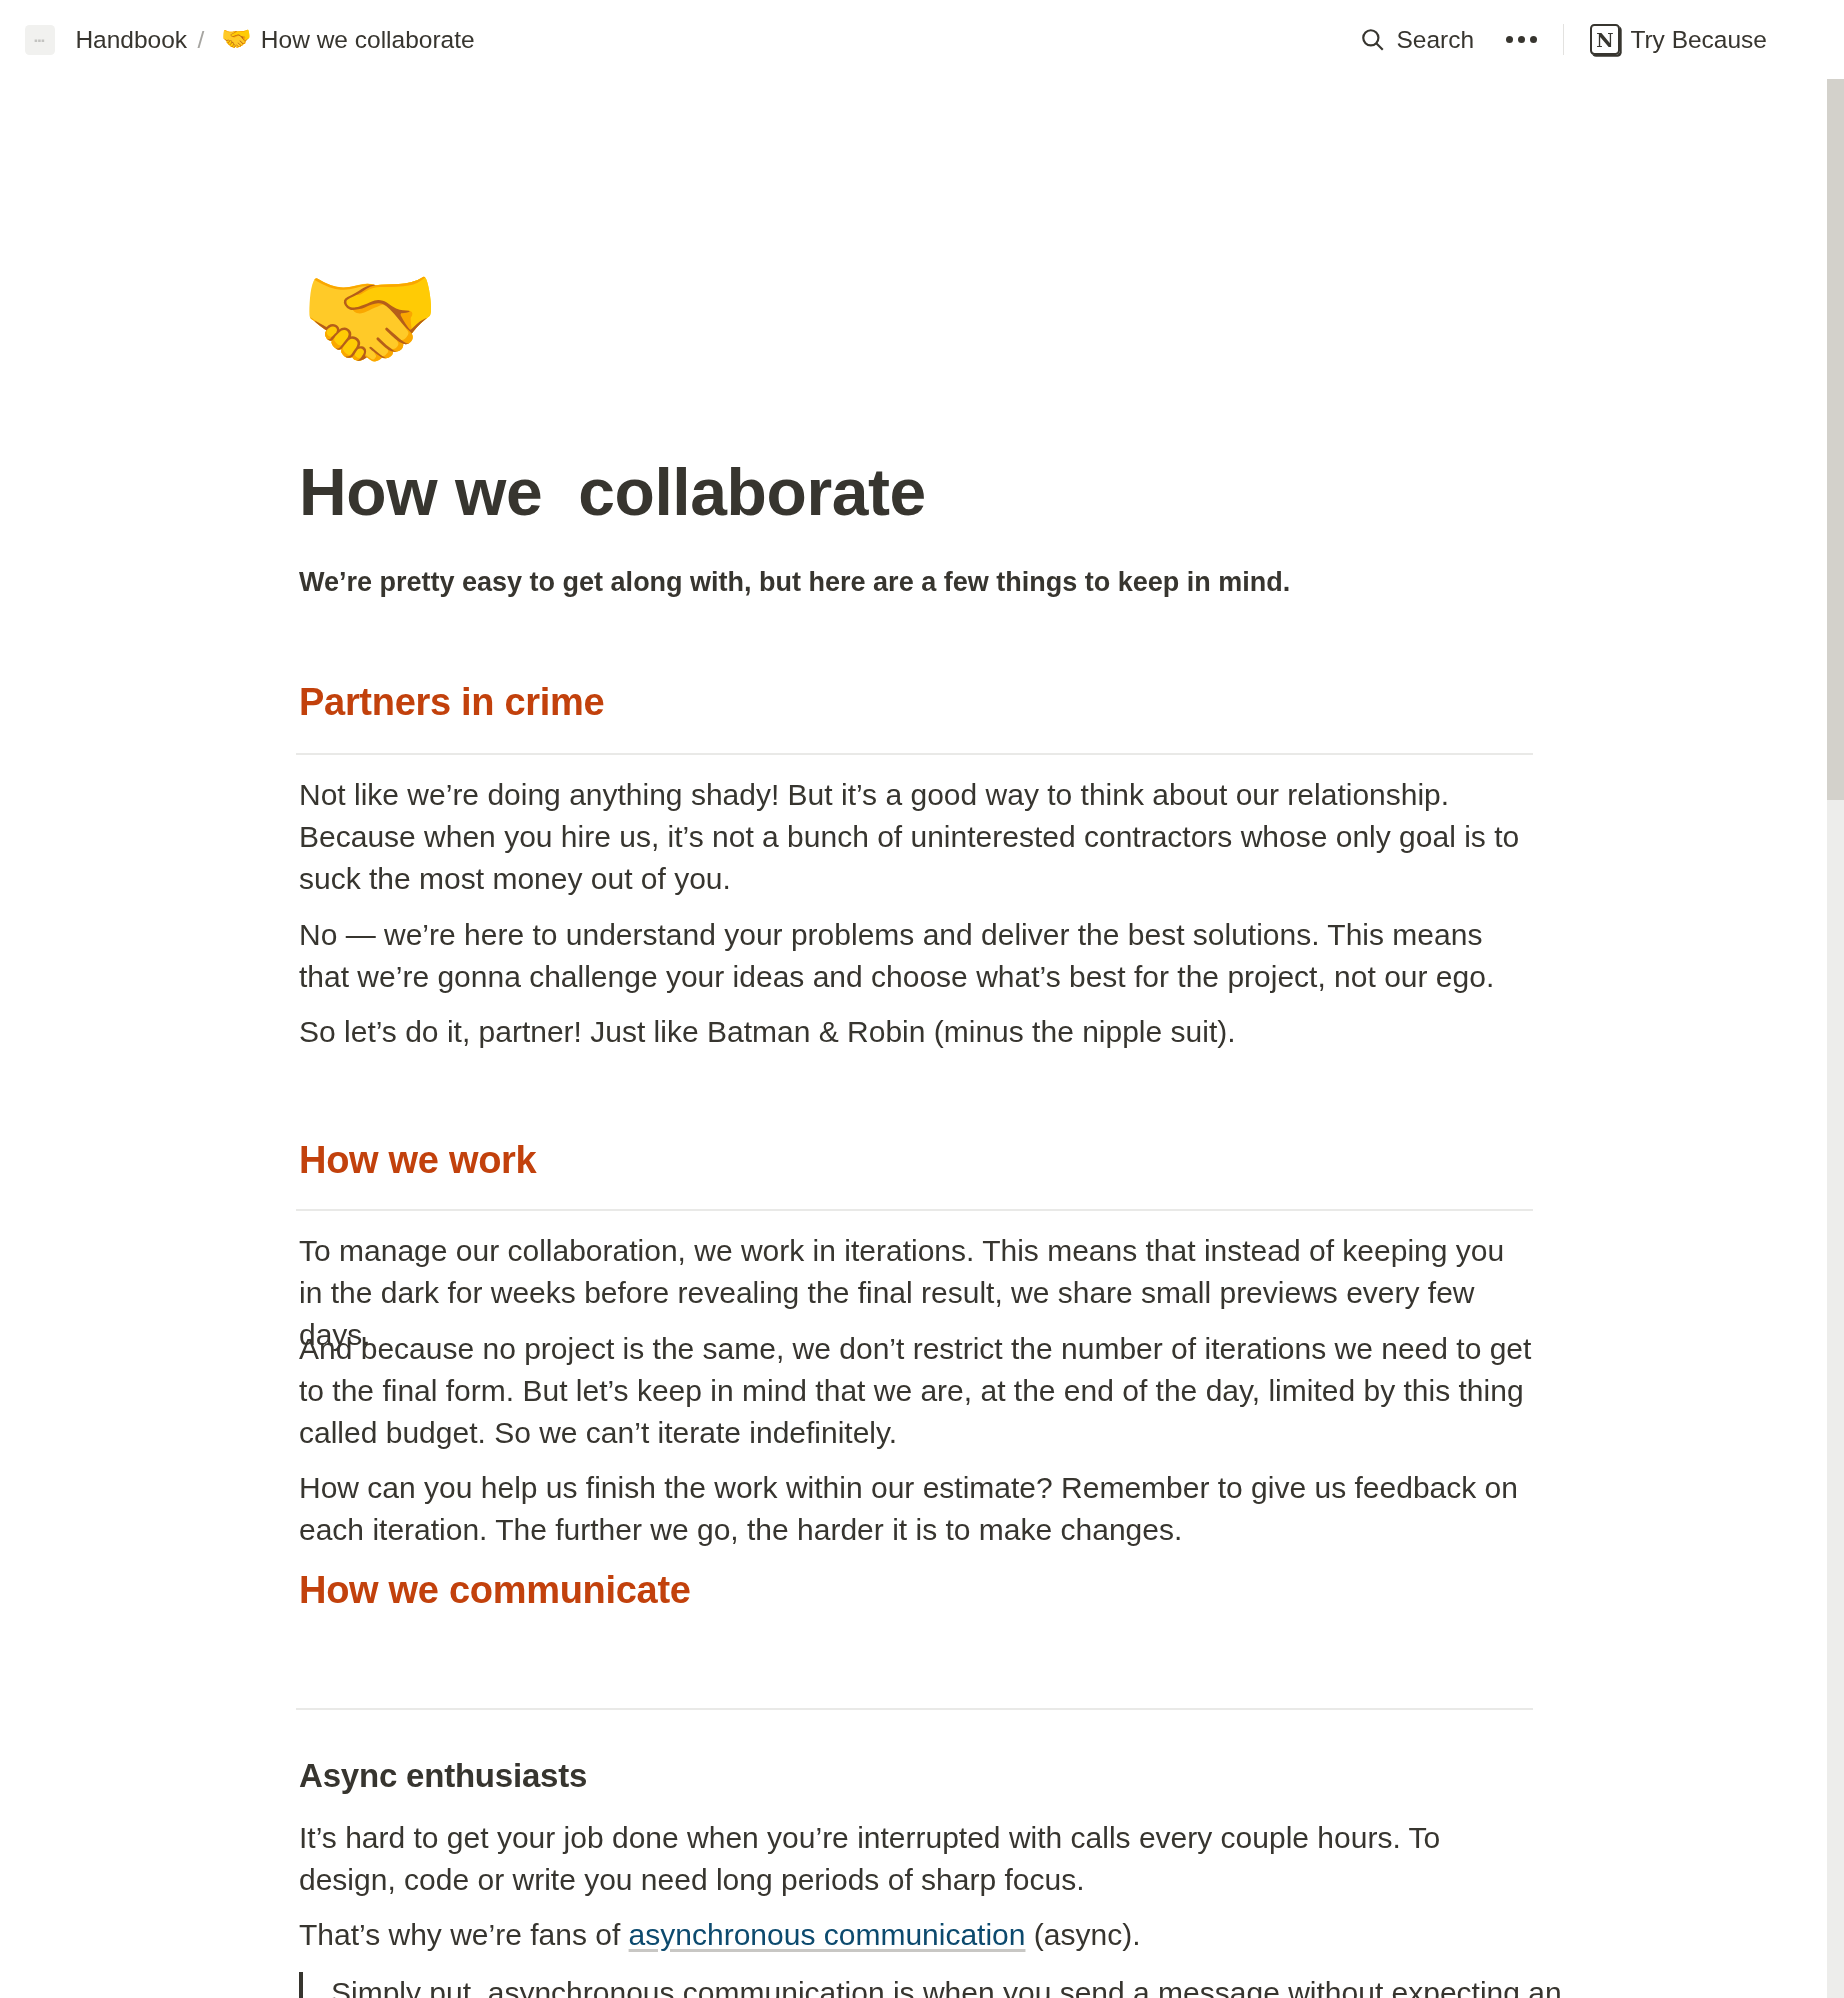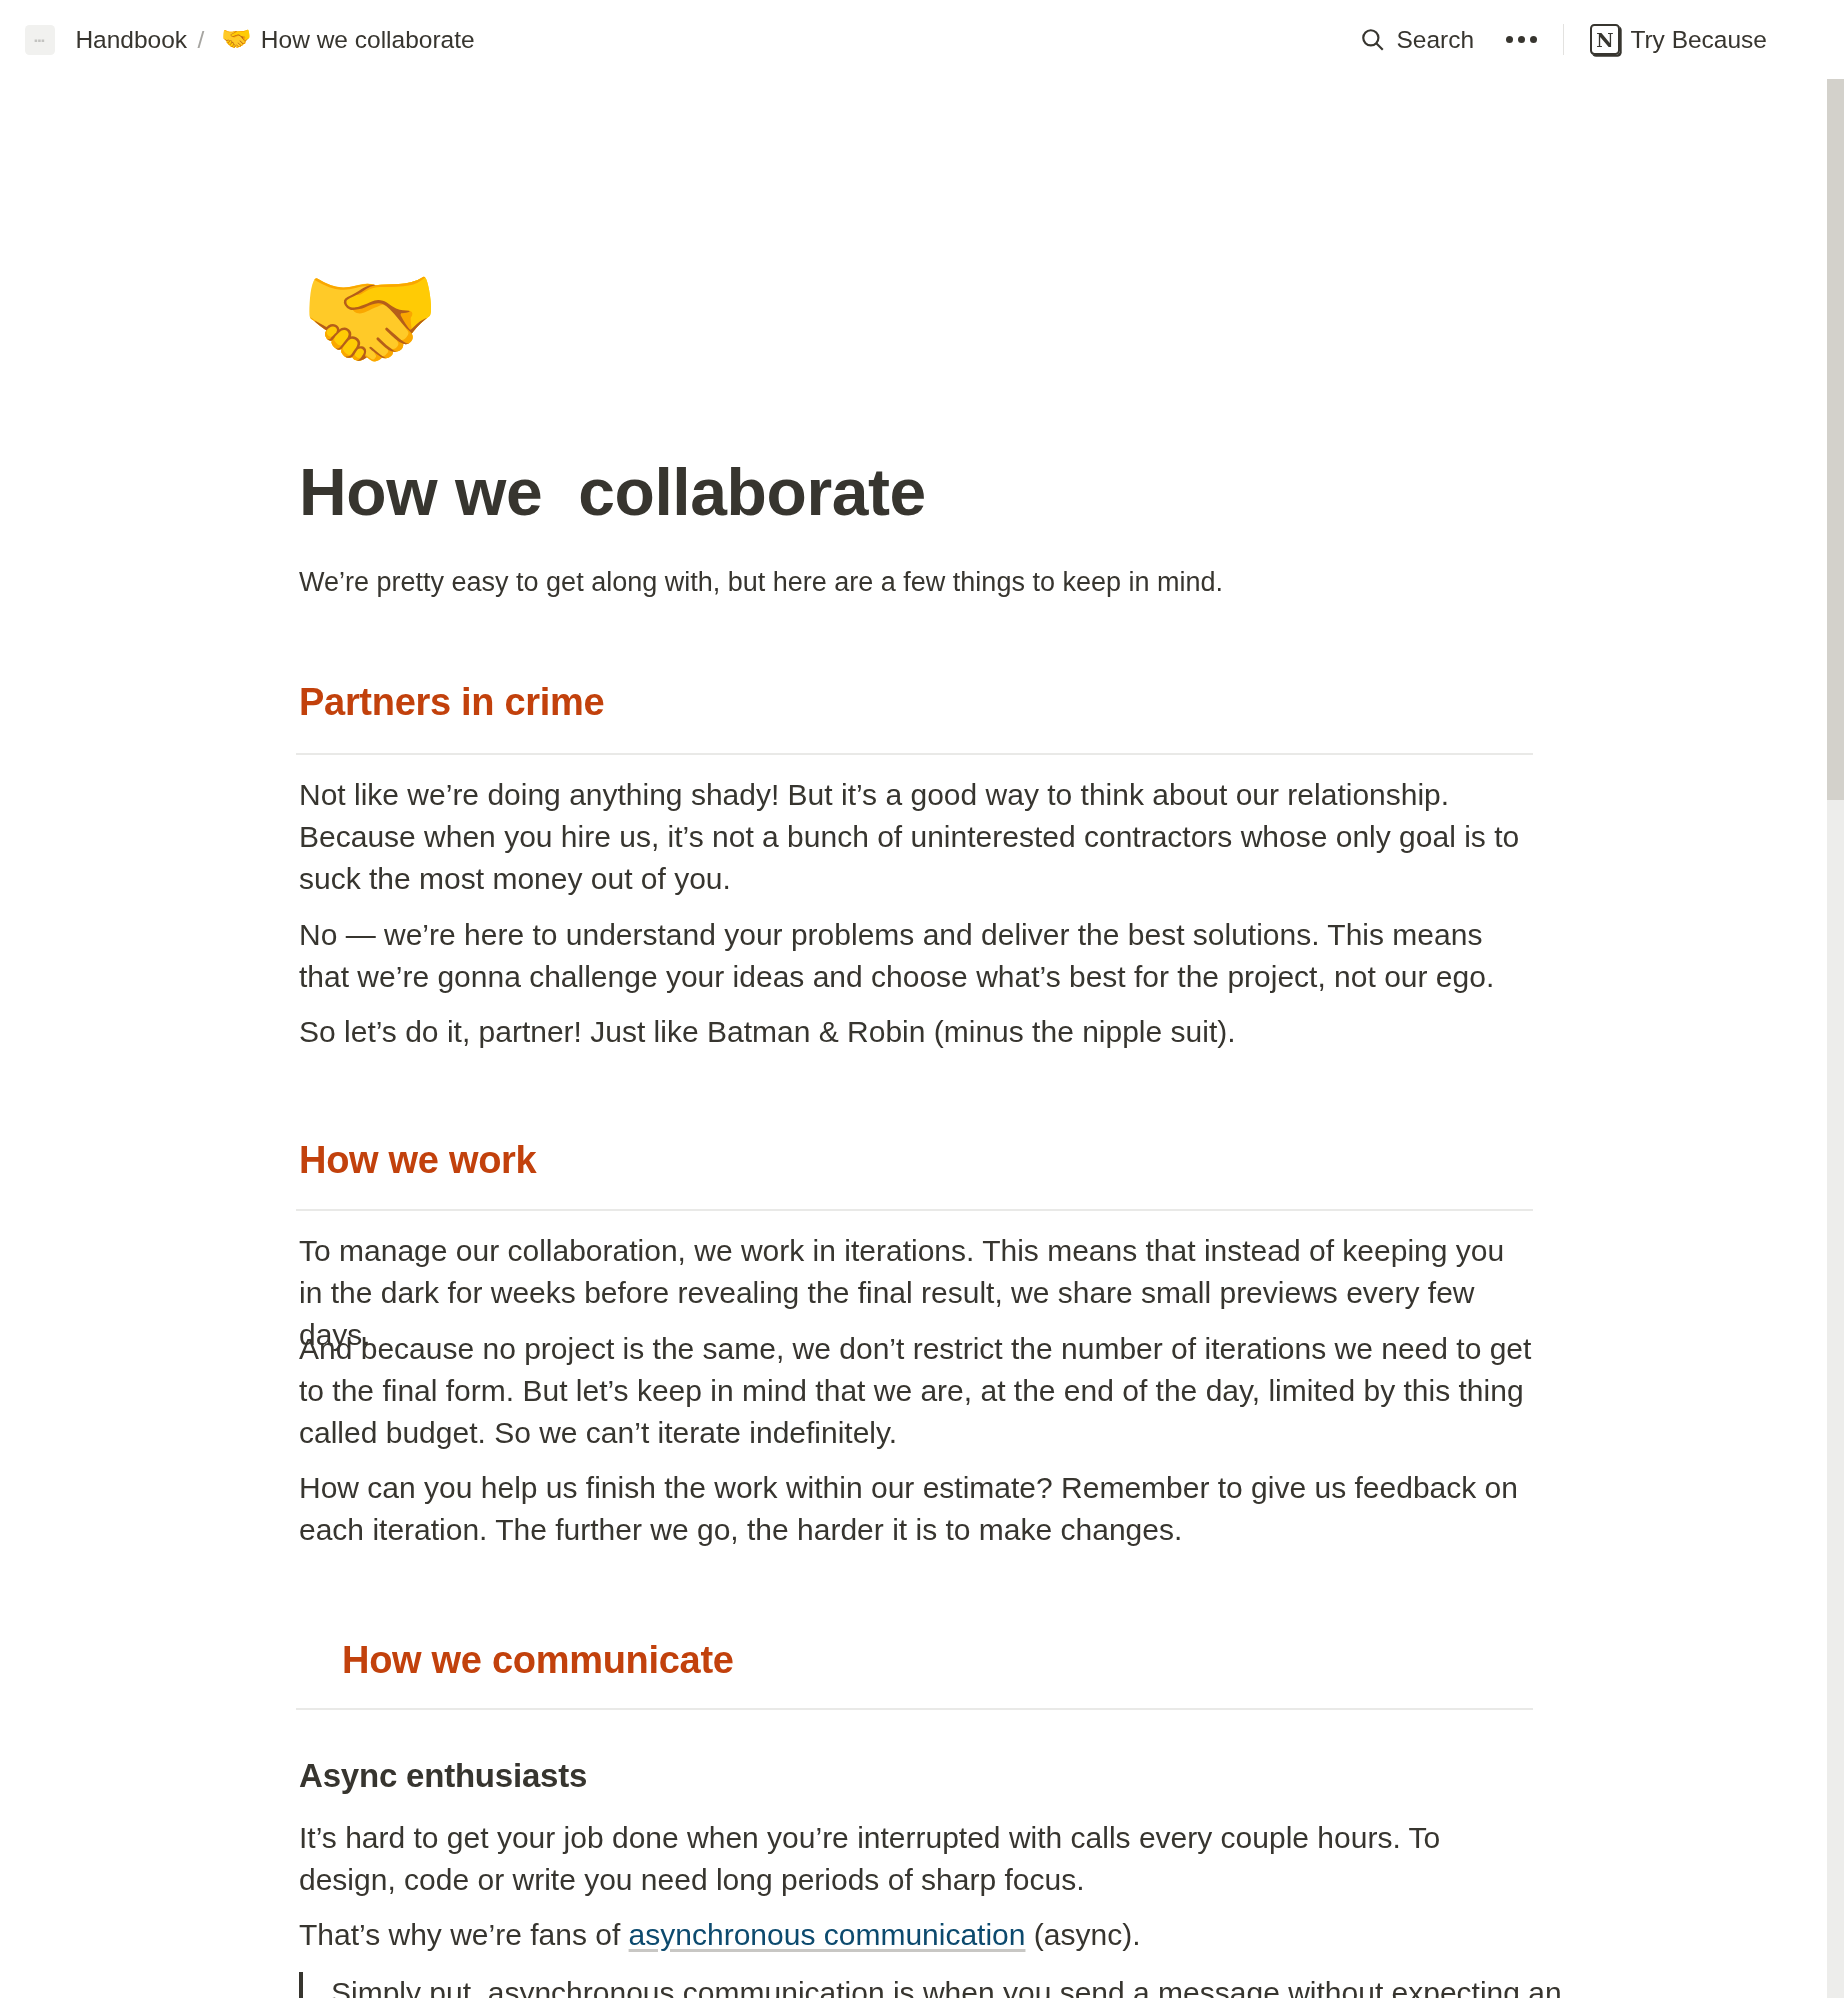--- a/index.html
+++ b/index.html
@@ -44,21 +44,21 @@
     position: absolute; left: 1827px; top: 79px; width: 17.5px; height: 721px; background: #d3d1cb;
   }
 
   .page { position: absolute; left: 299px; top: 0; width: 1233px; }
   .page-icon { position: absolute; top: 262px; left: 0; font-size: 114px; line-height: 1; }
   .title {
     position: absolute; top: 454px; left: 0;
     font-size: 66px; font-weight: 700; color: #37352f; letter-spacing: -0.4px;
     white-space: pre;
   }
-  .subtitle { position: absolute; top: 561px; left: 0; font-size: 27px; line-height: 42px; }
+  .subtitle { position: absolute; top: 561px; left: 0; font-size: 27px; line-height: 42px; font-weight: bold; }
 
   .block { position: absolute; left: 0; width: 1233px; }
   .h2 { font-size: 38px; font-weight: 700; color: #c2410c; letter-spacing: -0.3px; }
   .h3 { font-size: 33px; font-weight: 700; color: #37352f; letter-spacing: -0.2px; }
   .divider { position: absolute; left: -3.5px; width: 1237px; height: 1.7px; background: #e9e9e7; }
   .p { font-size: 30px; line-height: 42px; color: #37352f; }
   .link { color: #0c4a6e; text-decoration: underline; text-decoration-color: #c8c7c4; text-underline-offset: 4.4px; cursor: pointer; }
   .quote { border-left: 4.4px solid #37352f; padding-left: 28px; }
 </style>
 </head>
@@ -113,21 +113,21 @@
   <p class="block p" style="top:774px;">Not like we’re doing anything shady! But it’s a good way to think about our relationship. Because when you hire us, it’s not a bunch of uninterested contractors whose only goal is to suck the most money out of you.</p>
   <p class="block p" style="top:914px;">No — we’re here to understand your problems and deliver the best solutions. This means that we’re gonna challenge your ideas and choose what’s best for the project, not our ego.</p>
   <p class="block p" style="top:1011px;">So let’s do it, partner! Just like Batman &amp; Robin (minus the nipple suit).</p>
 
   <h2 class="block h2" style="top:1139px;">How we work</h2>
   <div class="divider" style="top:1209px;"></div>
   <p class="block p" style="top:1230px;">To manage our collaboration, we work in iterations. This means that instead of keeping you in the dark for weeks before revealing the final result, we share small previews every few days.</p>
   <p class="block p" style="top:1328px;">And because no project is the same, we don’t restrict the number of iterations we need to get to the final form. But let’s keep in mind that we are, at the end of the day, limited by this thing called budget. So we can’t iterate indefinitely.</p>
   <p class="block p" style="top:1467px;">How can you help us finish the work within our estimate? Remember to give us feedback on each iteration. The further we go, the harder it is to make changes.</p>
 
-  <h2 class="block h2" style="top:1639px;margin-left:43px;">How we communicate</h2>
+  <h2 class="block h2" style="top:1569px;">How we communicate</h2>
   <div class="divider" style="top:1708px;"></div>
   <h3 class="block h3" style="top:1757px;">Async enthusiasts</h3>
   <p class="block p" style="top:1817px;">It’s hard to get your job done when you’re interrupted with calls every couple hours. To design, code or write you need long periods of sharp focus.</p>
   <p class="block p" style="top:1914px;">
     <span>That’s why we’re fans of </span><a class="link">asynchronous communication</a><span> (async).</span>
   </p>
   <div class="block p quote" style="top:1972px; white-space:nowrap;">
     <span>Simply put, asynchronous communication is when you send a message without expecting an</span>
   </div>
 </div>

